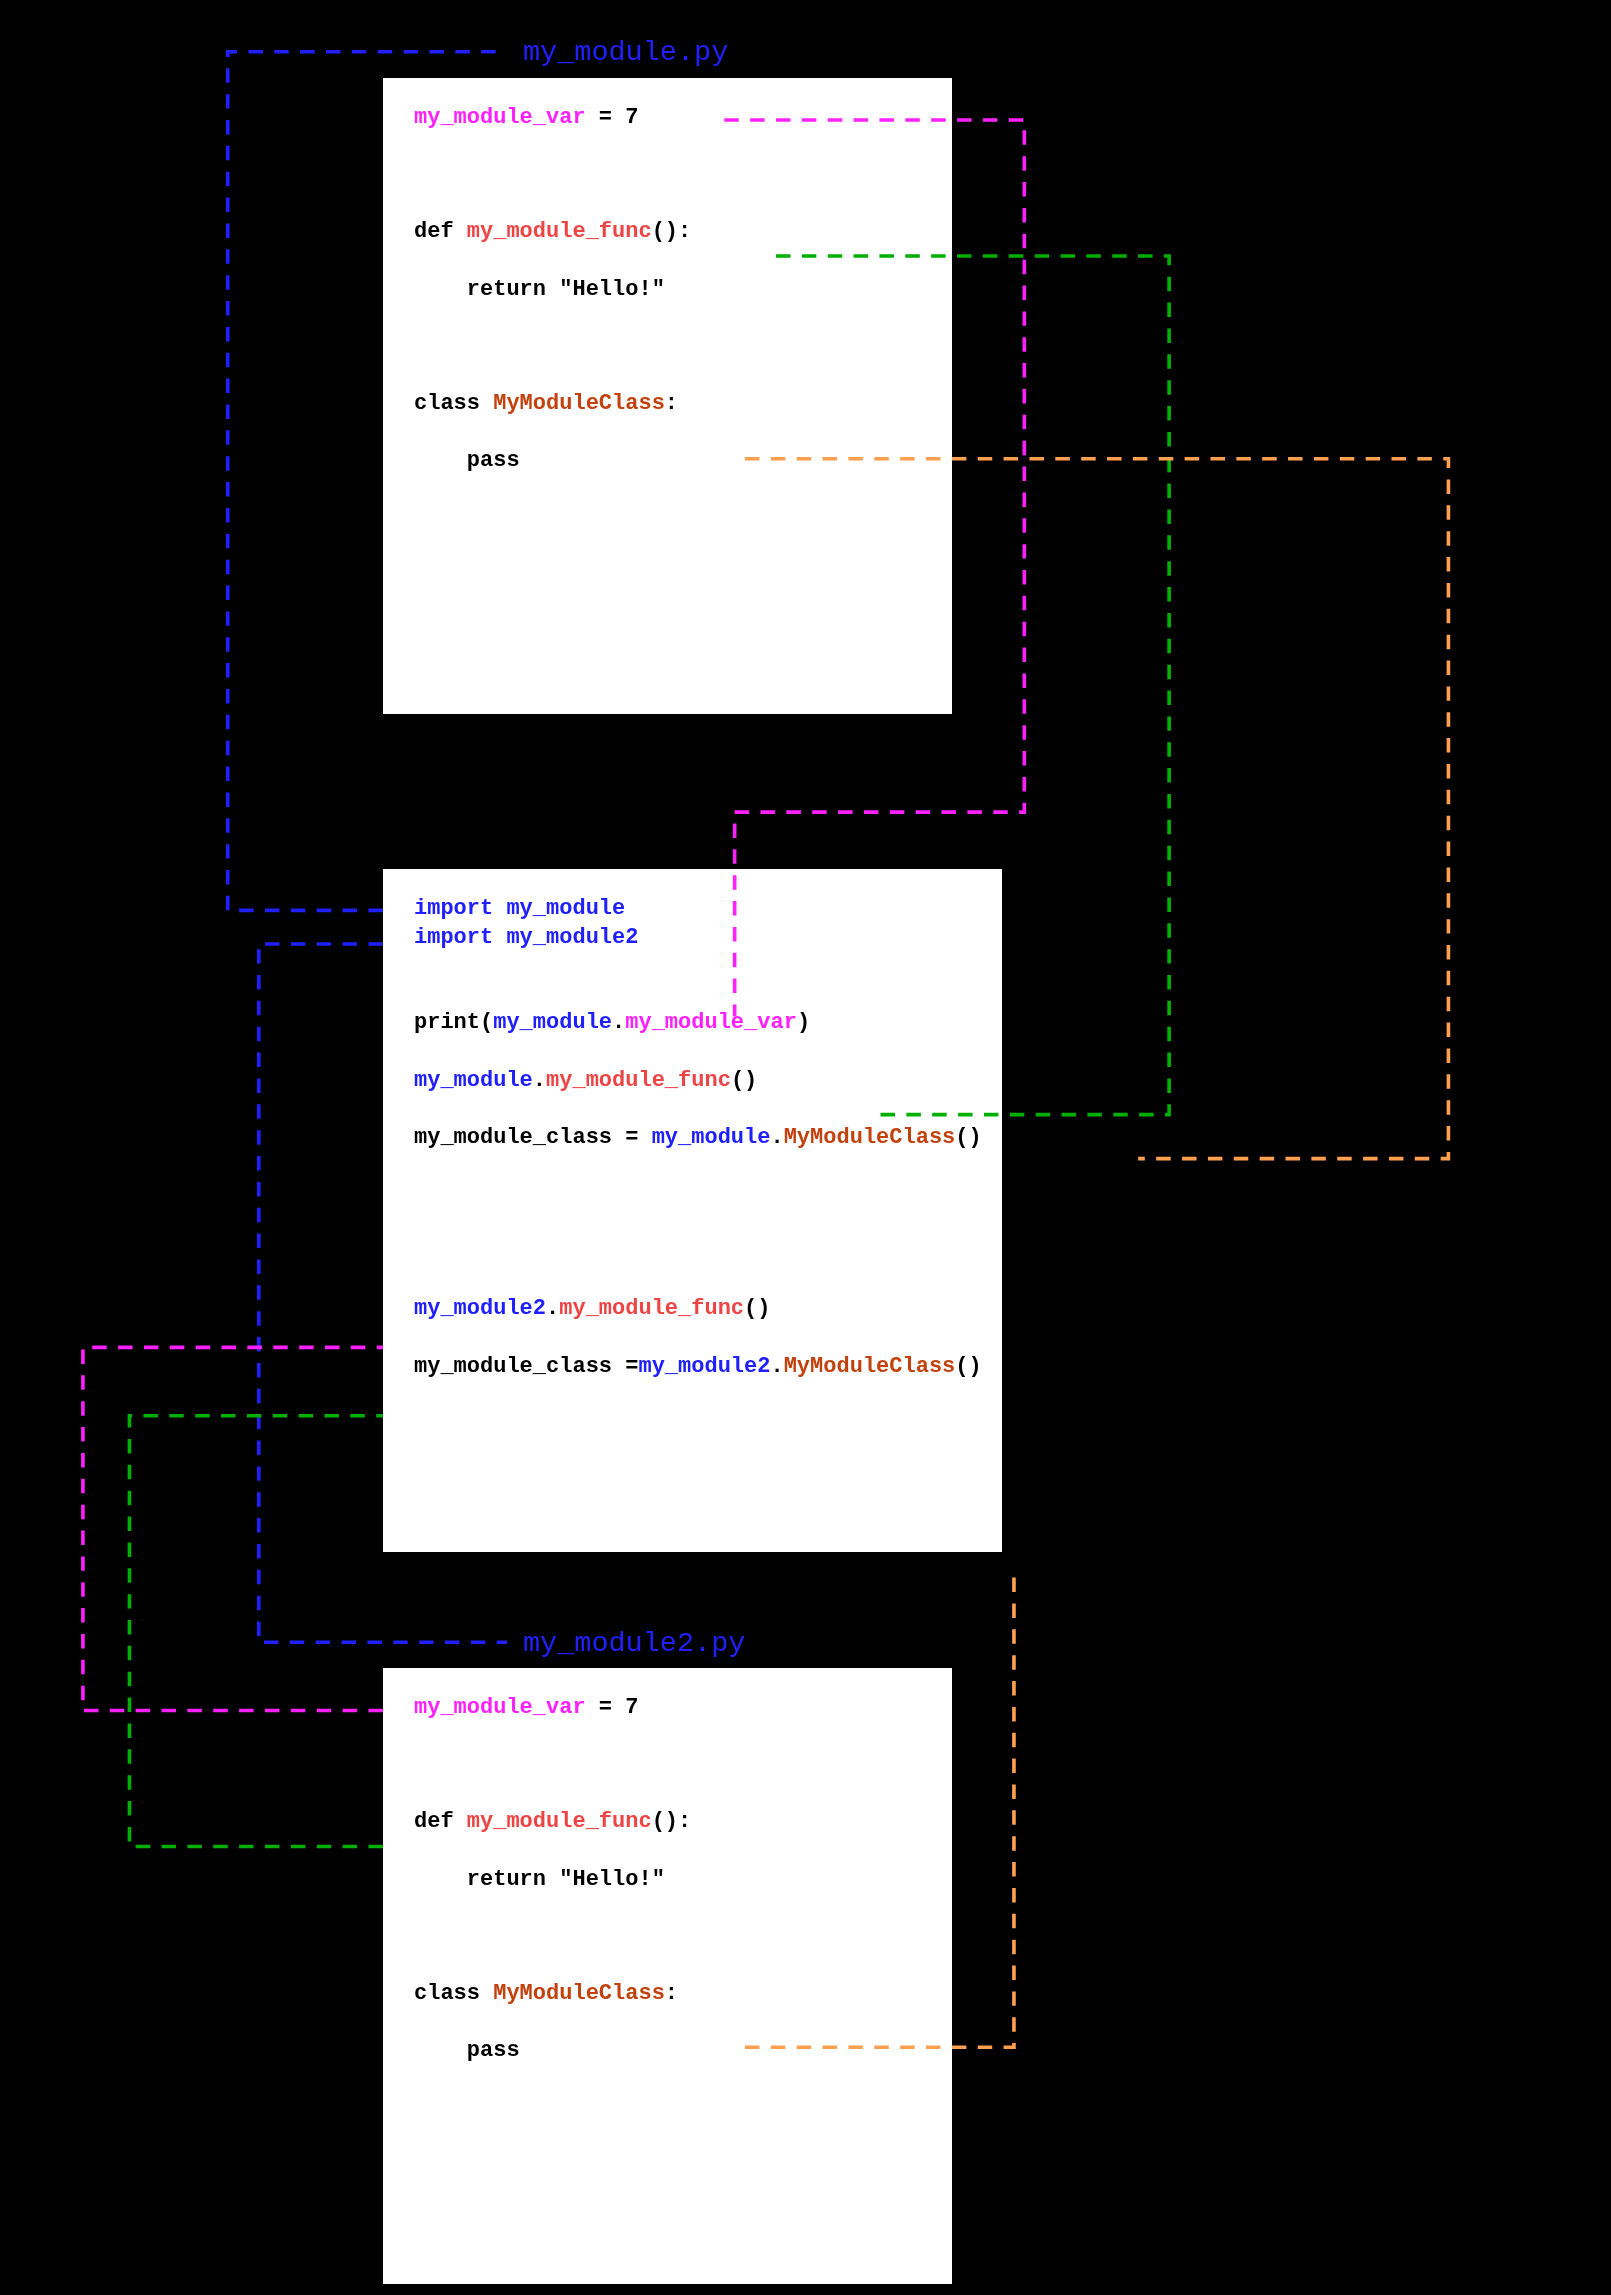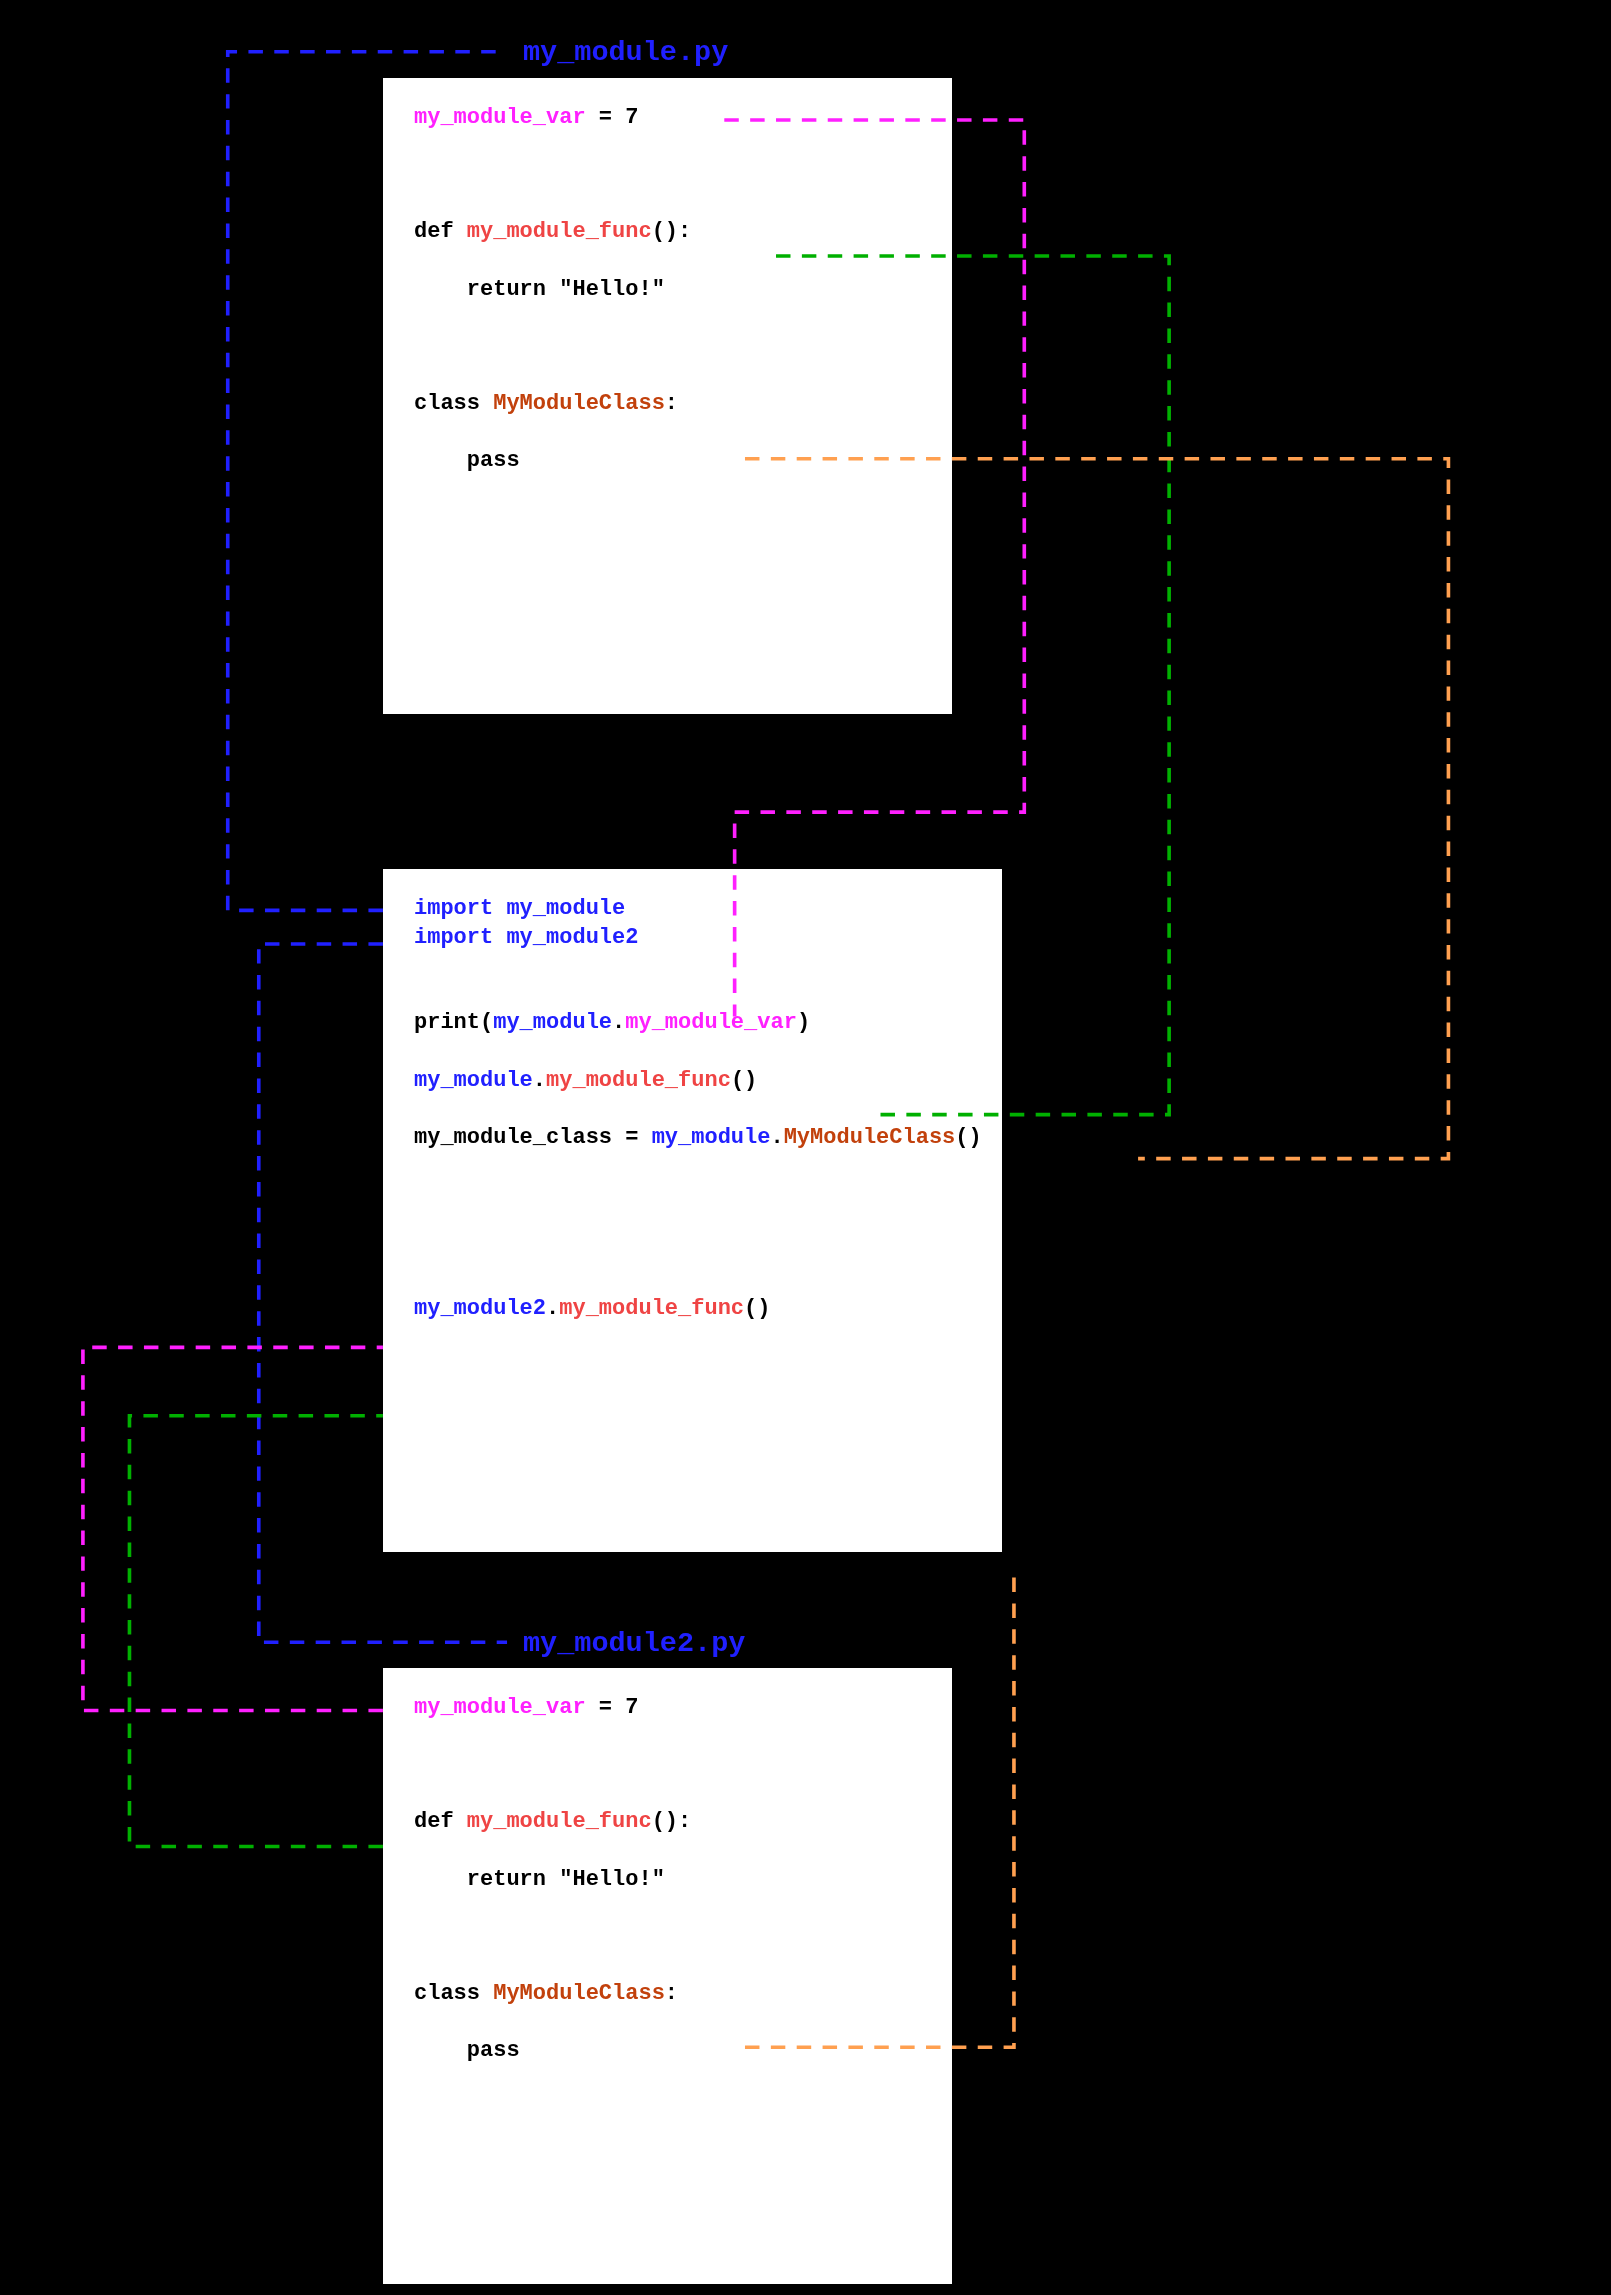--- a/index.html
+++ b/index.html
@@ -20,21 +20,21 @@
     background: #fff;
     padding: 26px 31px;
     box-sizing: border-box;
     font-size: 22px;
     line-height: 1.3;
     color: #000;
   }
   .file-label {
     position: absolute;
     font-size: 28.5px;
-    font-weight: bold;
+    font-weight: normal;
     color: #2020ff;
   }
   .blue   { color: #2020ff; }
   .magenta{ color: #ff20ff; }
   .green  { color: #ef4444; }
   .orange { color: #c2410c; }
   .black  { color: #000; }
 
   .blk { display: block; white-space: pre; }
 
@@ -84,20 +84,21 @@
     <span class="blk"><span class="blue">my_module</span><span class="black">.</span><span class="green">my_module_func</span><span class="black">()</span></span>
     <span class="blk">&nbsp;</span>
     <span class="blk"><span class="black">my_module_class = </span><span class="blue">my_module</span><span class="black">.</span><span class="orange">MyModuleClass</span><span class="black">()</span></span>
     <span class="blk">&nbsp;</span>
     <span class="blk">&nbsp;</span>
     <span class="blk">&nbsp;</span>
     <span class="blk">&nbsp;</span>
     <span class="blk">&nbsp;</span>
     <span class="blk"><span class="blue">my_module2</span><span class="black">.</span><span class="green">my_module_func</span><span class="black">()</span></span>
     <span class="blk">&nbsp;</span>
+    <span class="blk"><span class="black">my_module_class =</span><span class="blue">my_module2</span><span class="black">.</span><span class="orange">MyModuleClass</span><span class="black">()</span></span>
   </div>
 
   <div class="file-label" style="left:523px; top:1627px;">my_module2.py</div>
 
   <div class="code-box" style="left:383px; top:1668px; width:569px; height:616px;">
     <span class="blk"><span class="magenta">my_module_var</span><span class="black"> = 7</span></span>
     <span class="blk">&nbsp;</span>
     <span class="blk">&nbsp;</span>
     <span class="blk">&nbsp;</span>
     <span class="blk"><span class="black">def </span><span class="green">my_module_func</span><span class="black">():</span></span>

